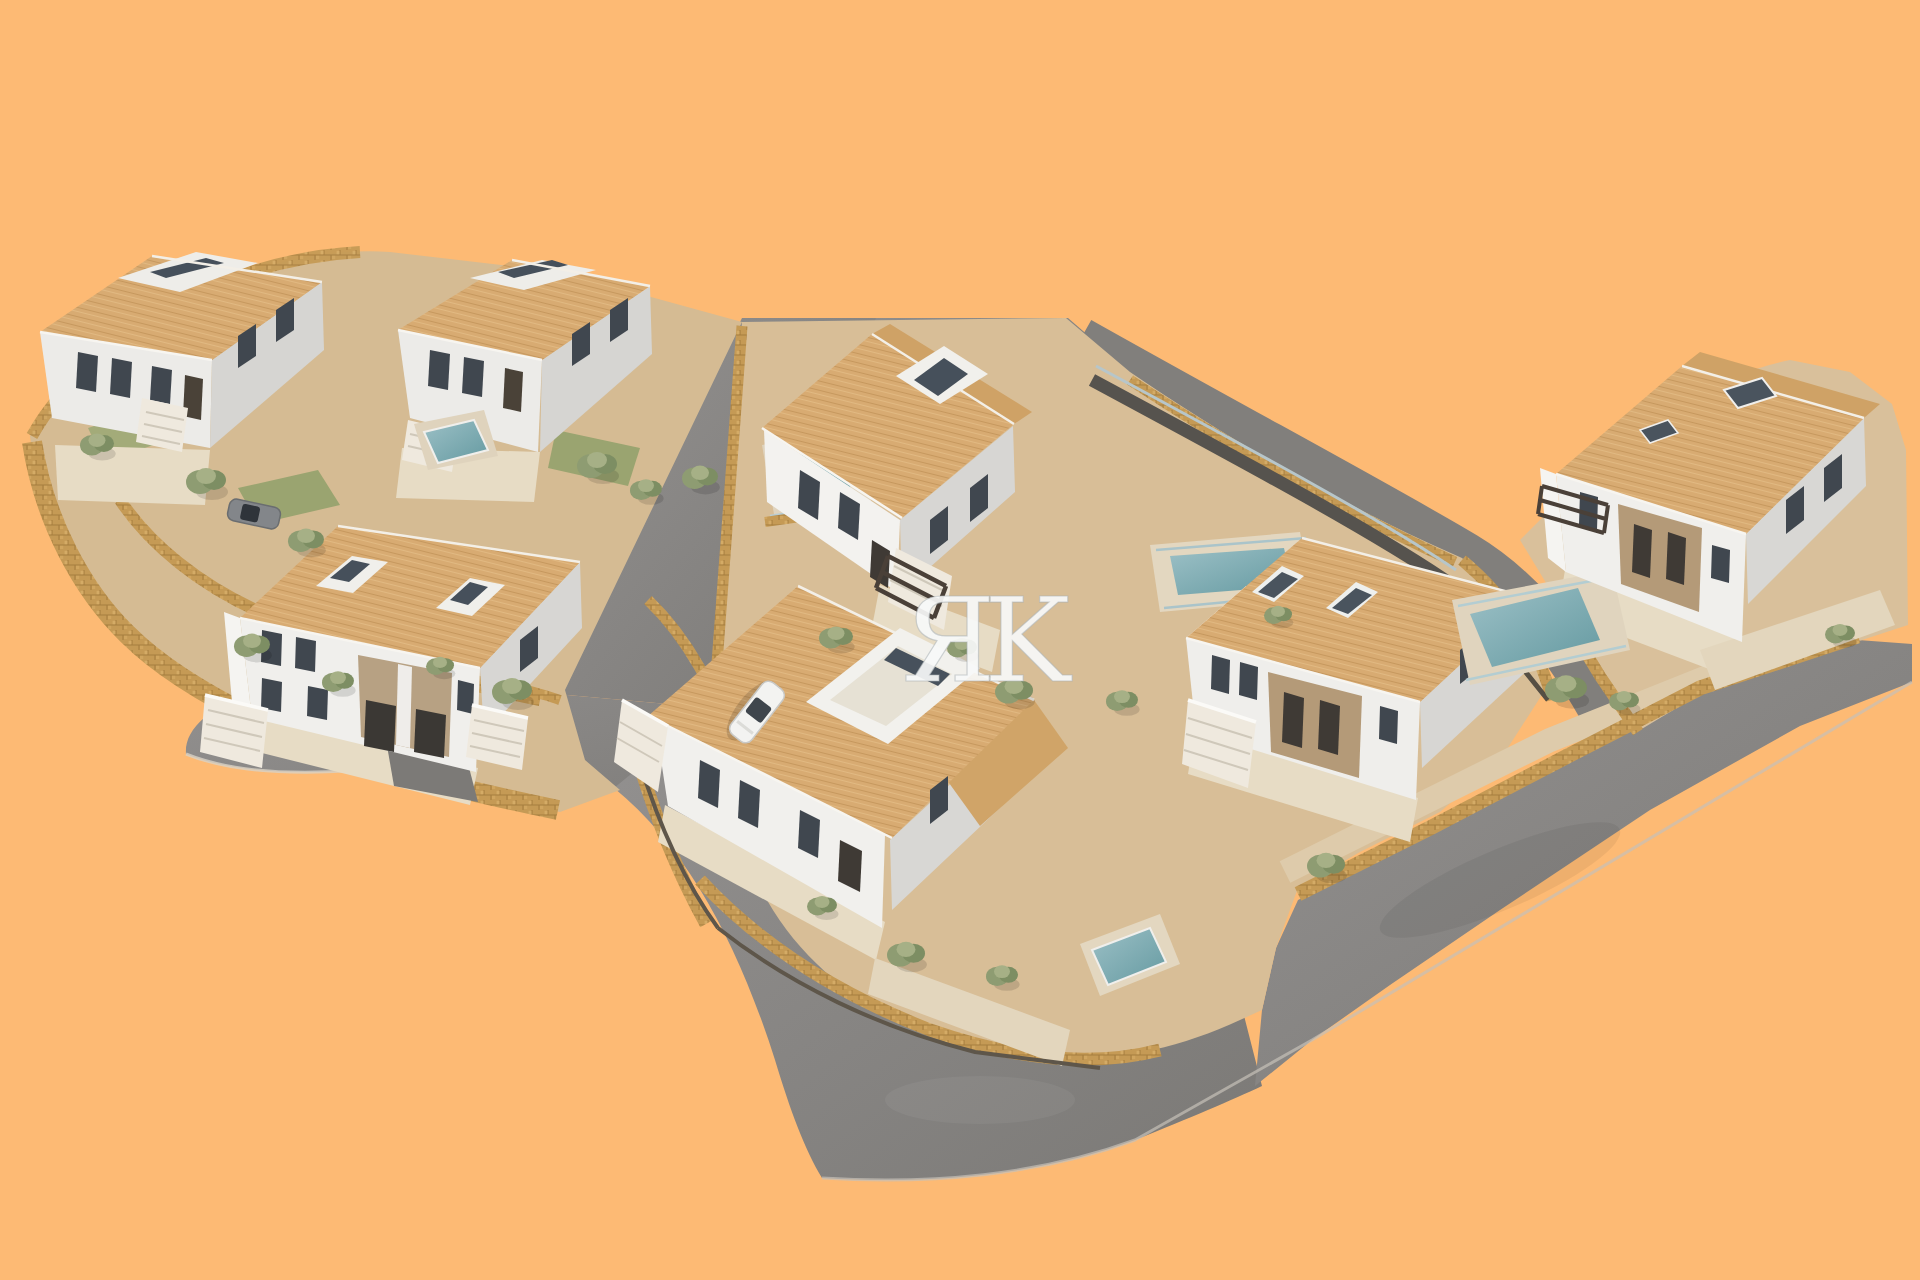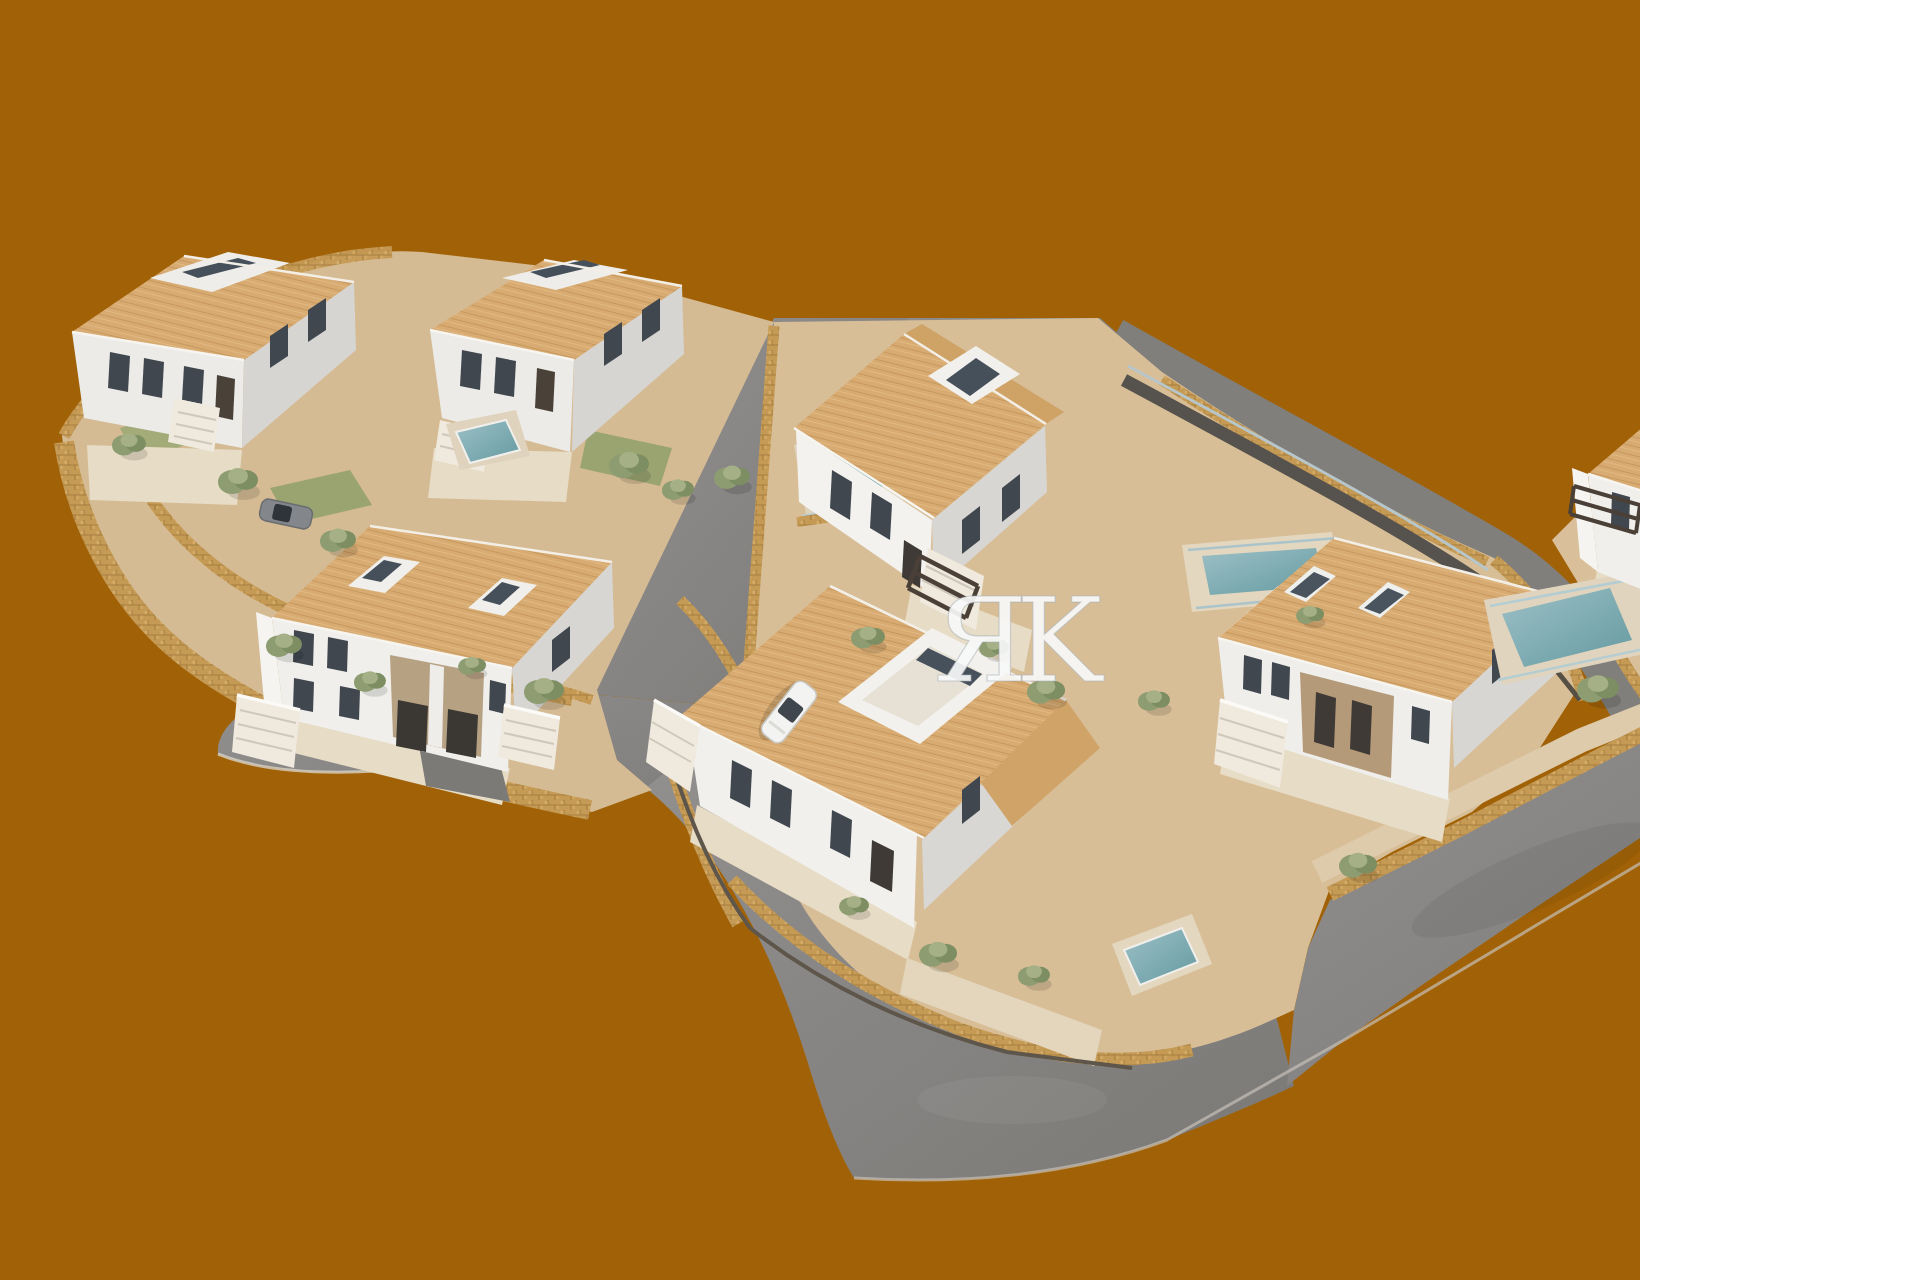--- a/index.html
+++ b/index.html
@@ -1,17 +1,17 @@
 <!DOCTYPE html>
 <html><head>
 <meta charset="utf-8">
 <style>
   html,body{margin:0;padding:0;background:#fff;}
-  #stage{position:relative;width:1608px;height:1280px;background:#a16207;overflow:hidden;
-         font-family:"DejaVu Serif", serif;padding-left:32px;}
+  #stage{position:relative;width:1920px;height:1280px;background:#fdba74;overflow:hidden;
+         font-family:"DejaVu Serif", serif;}
   svg{display:block}
   .wm{font-family:"DejaVu Serif", serif;font-weight:400;}
 </style>
 </head>
 <body>
 
 <div id="stage">
 <svg width="1920" height="1280" viewBox="0 0 1920 1280">
 <defs>
   <pattern id="roofP" width="9" height="9" patternUnits="userSpaceOnUse" patternTransform="rotate(14)">

